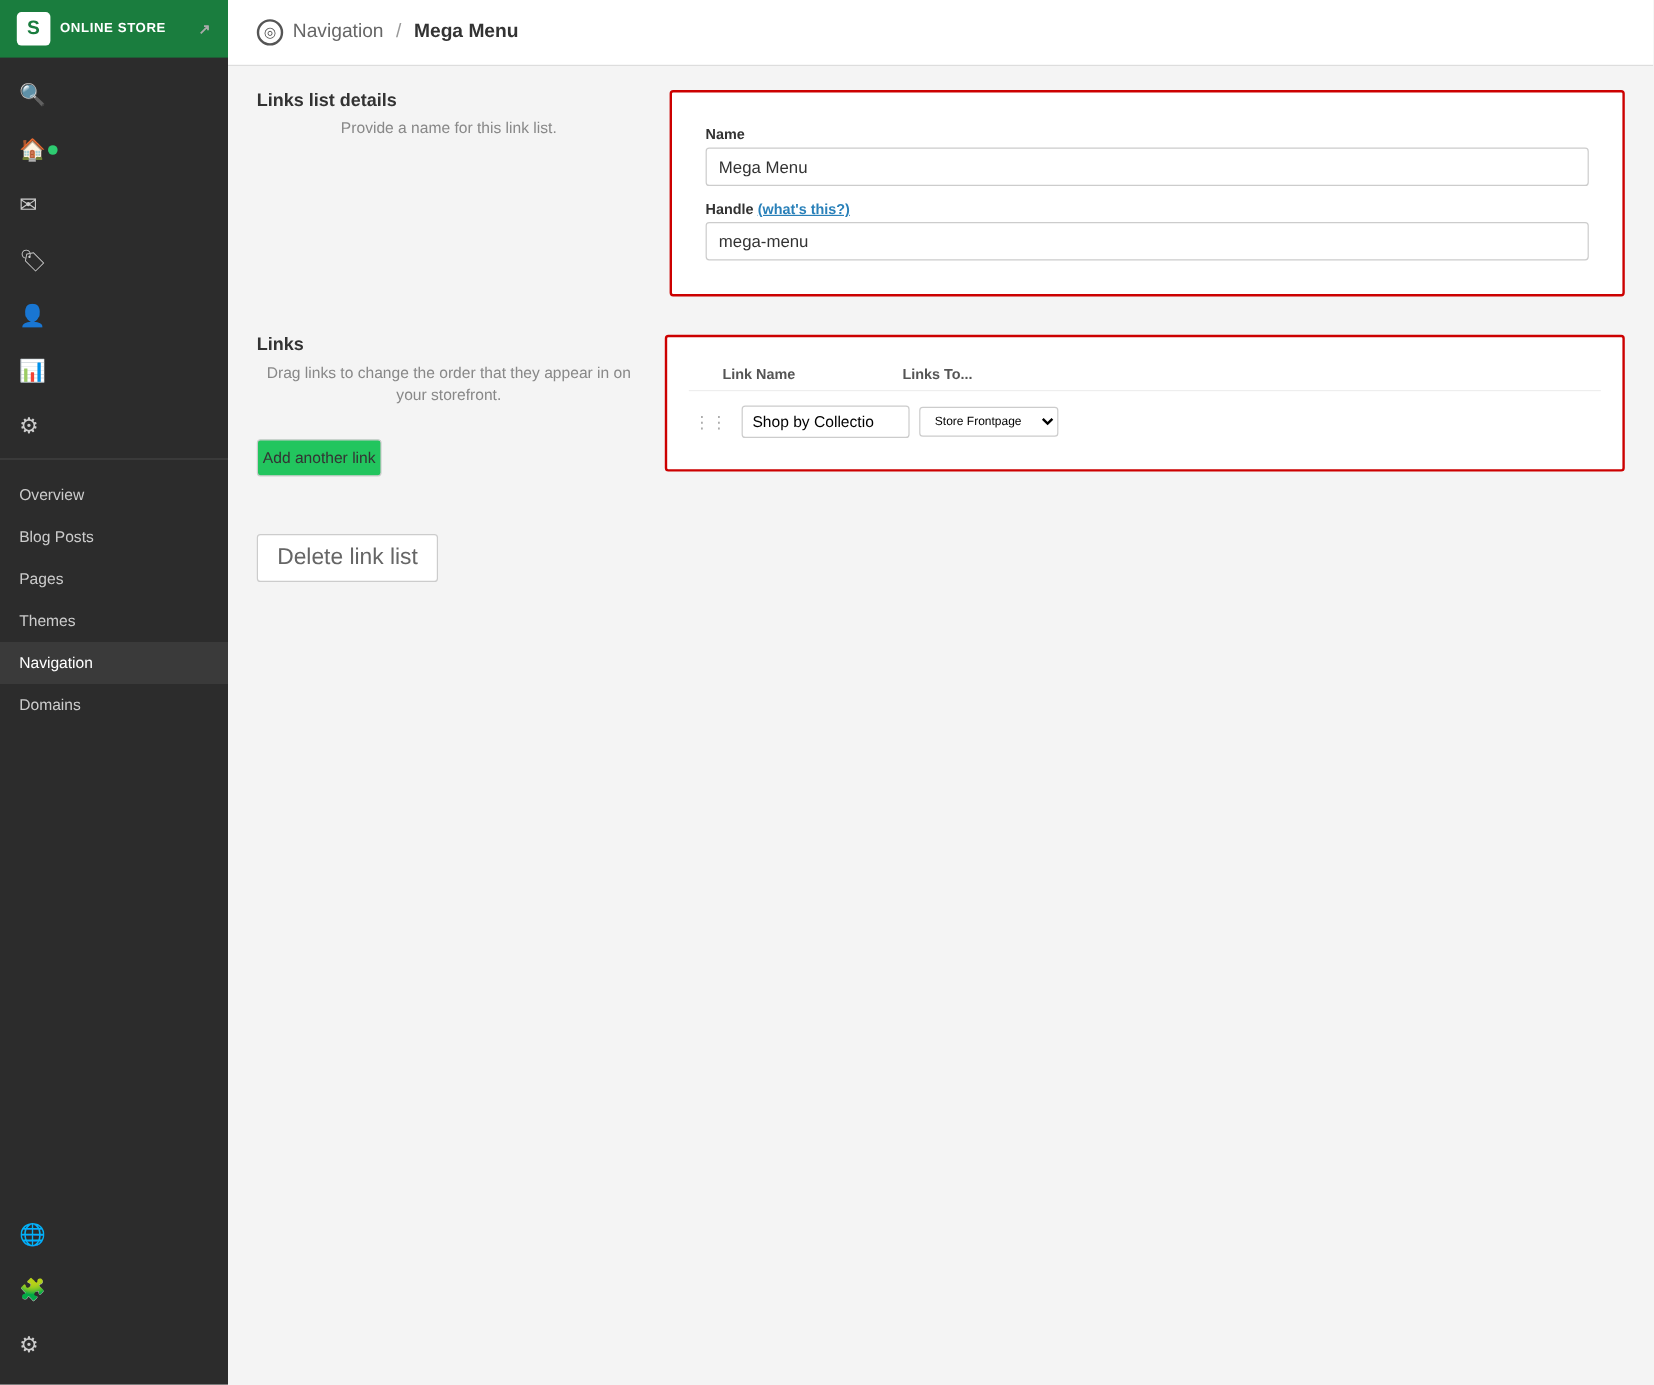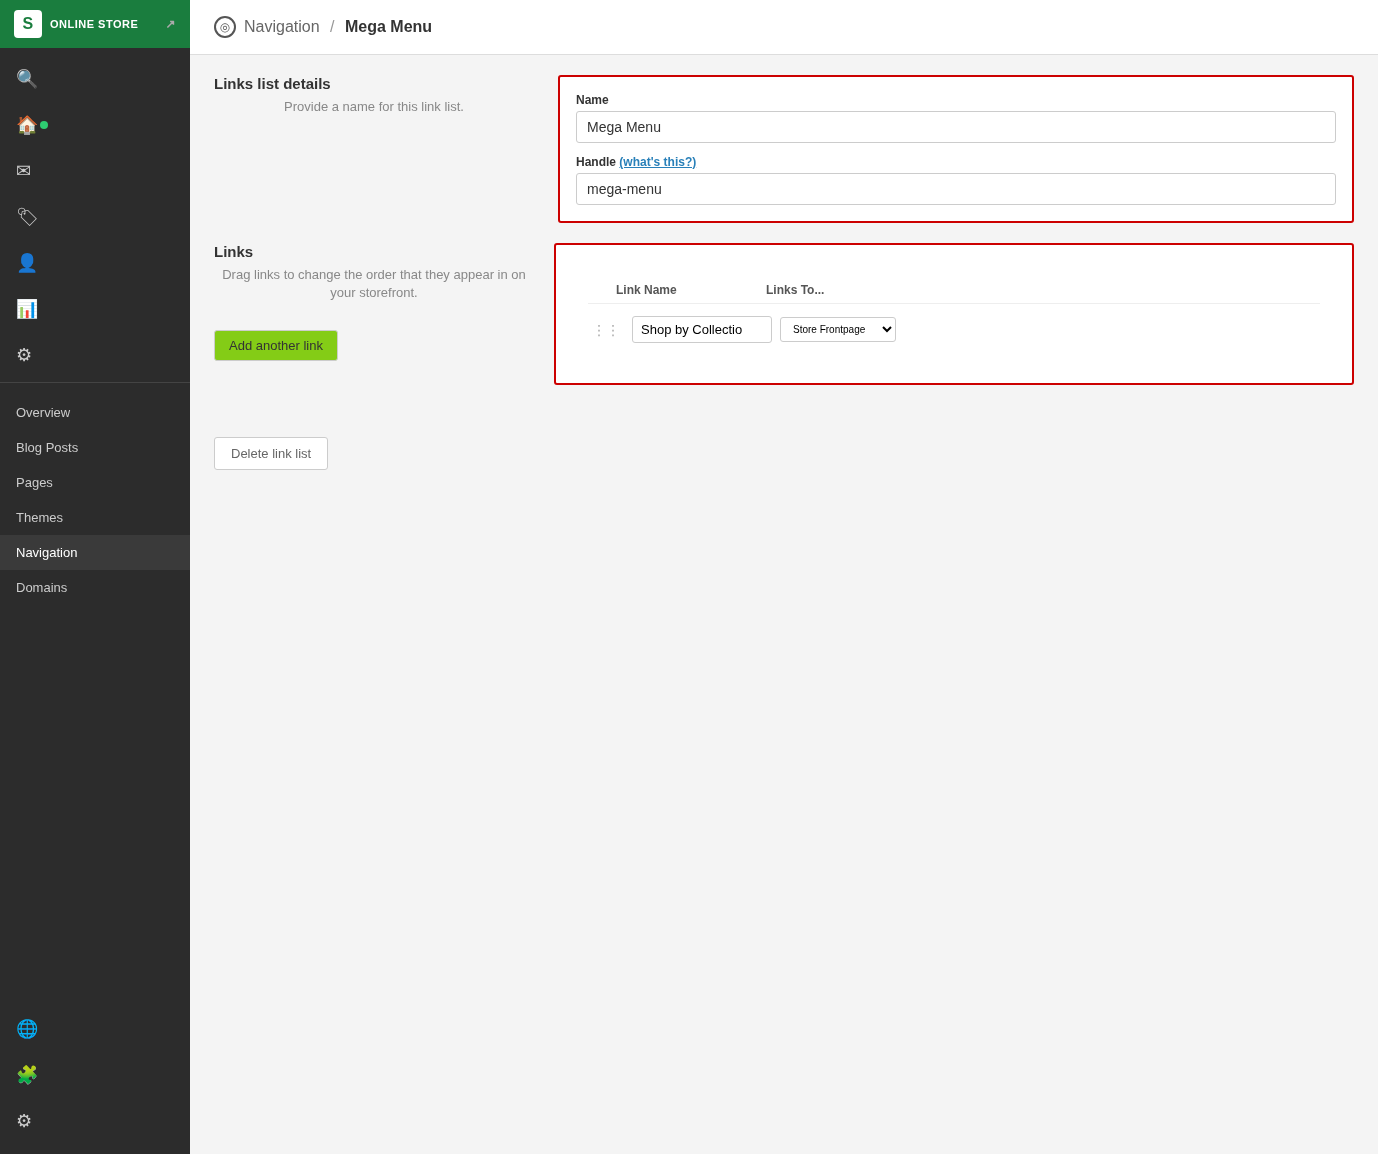--- a/index.html
+++ b/index.html
@@ -115,21 +115,22 @@
 
     .panel-right {
       flex: 1;
     }
 
     
     .form-section {
       background: white;
       border: 1px solid #ddd;
       border-radius: 3px;
-      padding: 16px;
+      padding: 28px;
+      margin-bottom: 12px;
     }
     .form-section.highlighted {
       border: 2px solid #cc0000;
     }
     .field-label {
       font-size: 12px;
       font-weight: 600;
       color: #333;
       margin-bottom: 4px;
     }
@@ -165,21 +166,21 @@
       font-size: 14px;
       color: #333;
       background: white;
     }
 
     
     .links-section {
       background: white;
       border: 1px solid #ddd;
       border-radius: 3px;
-      padding: 32px;
+      padding: 18px;
       margin-bottom: 12px;
     }
     .links-section.highlighted {
       border: 2px solid #cc0000;
     }
     .links-table-header {
       display: flex;
       padding: 6px 28px 6px 28px;
       font-size: 12px;
       font-weight: 600;
@@ -219,39 +220,39 @@
       border-radius: 3px;
       padding: 5px 8px;
       font-size: 10px;
       background: white;
       flex-shrink: 0;
     }
 
     .add-link-btn {
       display: inline-block;
       margin-top: 12px;
-      padding: 7px 14px;
-      border: 1px solid #ccc;
-      border-radius: 3px;
-      background: #84cc16;
+      padding: 7px 4px;
+      border: 1px solid #ccc;
+      border-radius: 3px;
+      background: #22c55e;
       color: #333;
       font-size: 13px;
       cursor: pointer;
     }
 
     .delete-btn {
       display: inline-block;
       margin-top: 20px;
       margin-bottom: 20px;
       padding: 8px 16px;
       border: 1px solid #ccc;
       border-radius: 3px;
       background: white;
       color: #666;
-      font-size: 13px;
+      font-size: 19px;
       cursor: pointer;
     }
 
     .full-layout {
       display: flex;
       flex-direction: column;
       width: 100%;
     }
 
     .top-panel, .bottom-panel {

